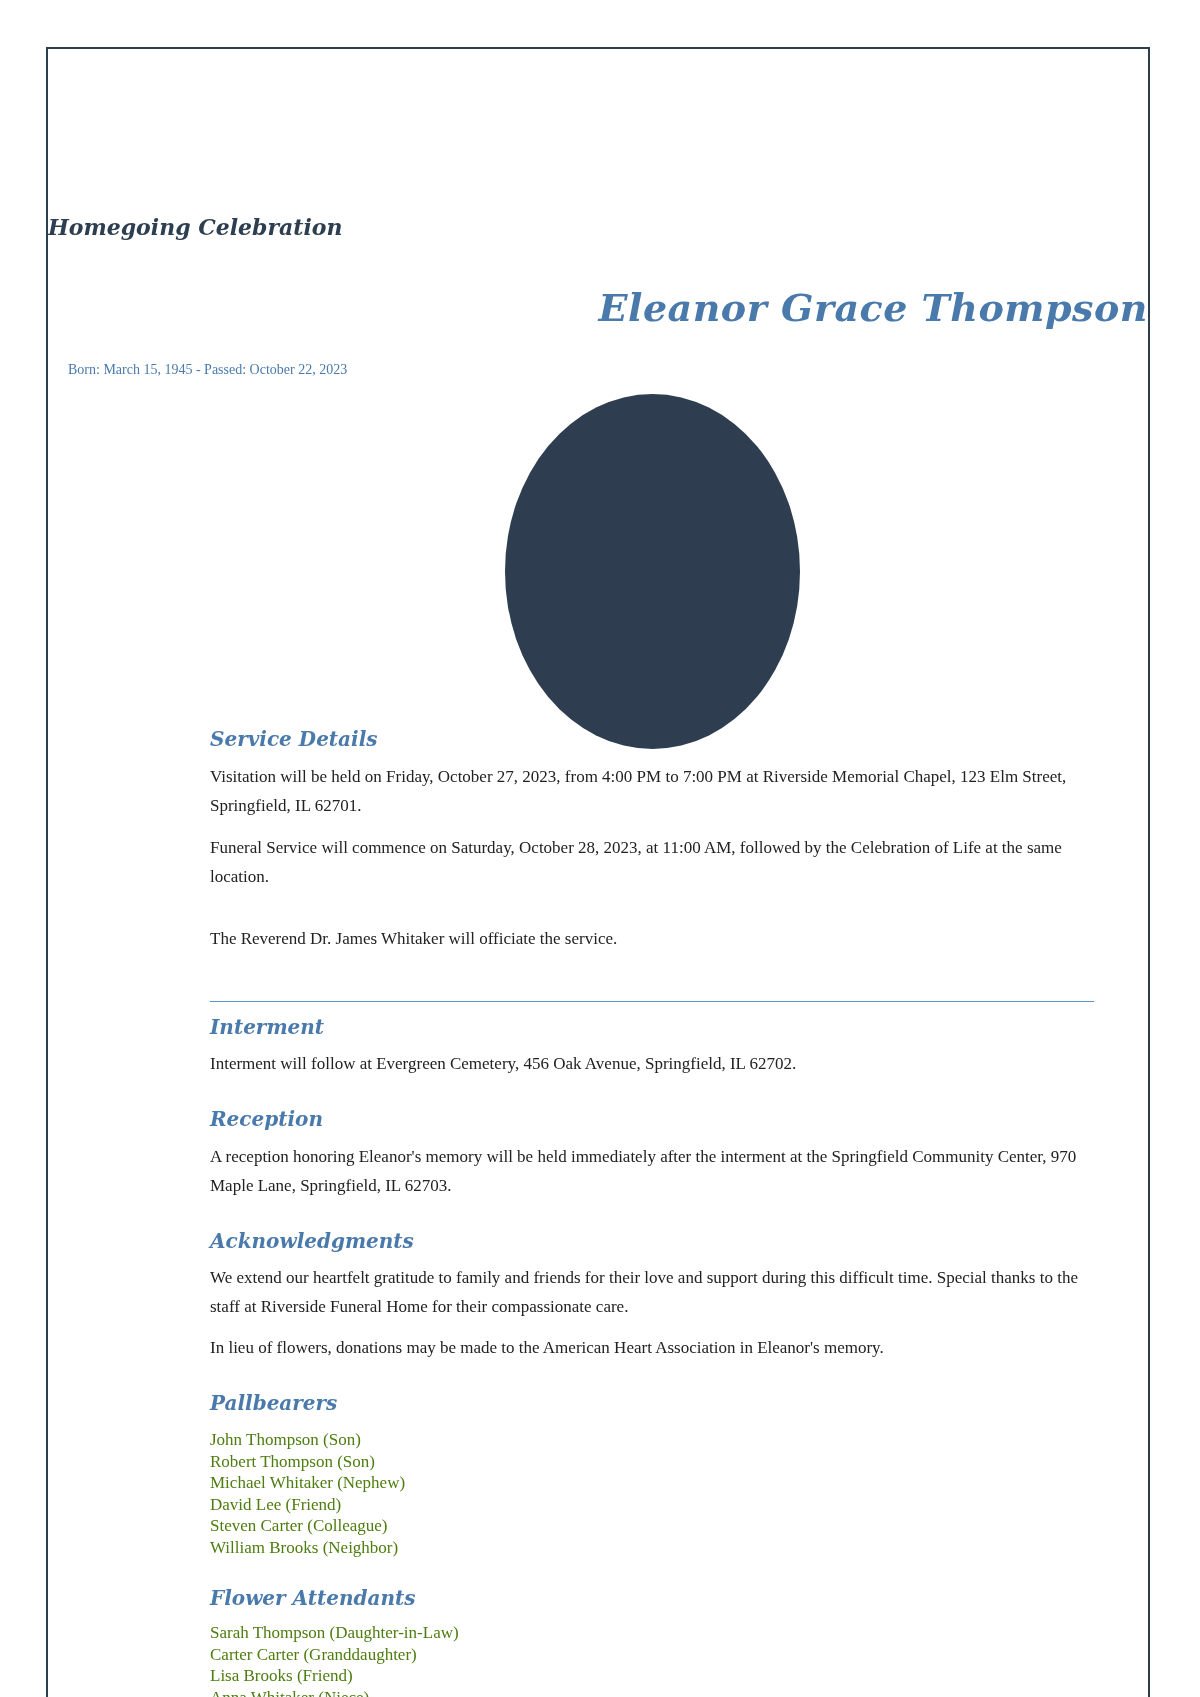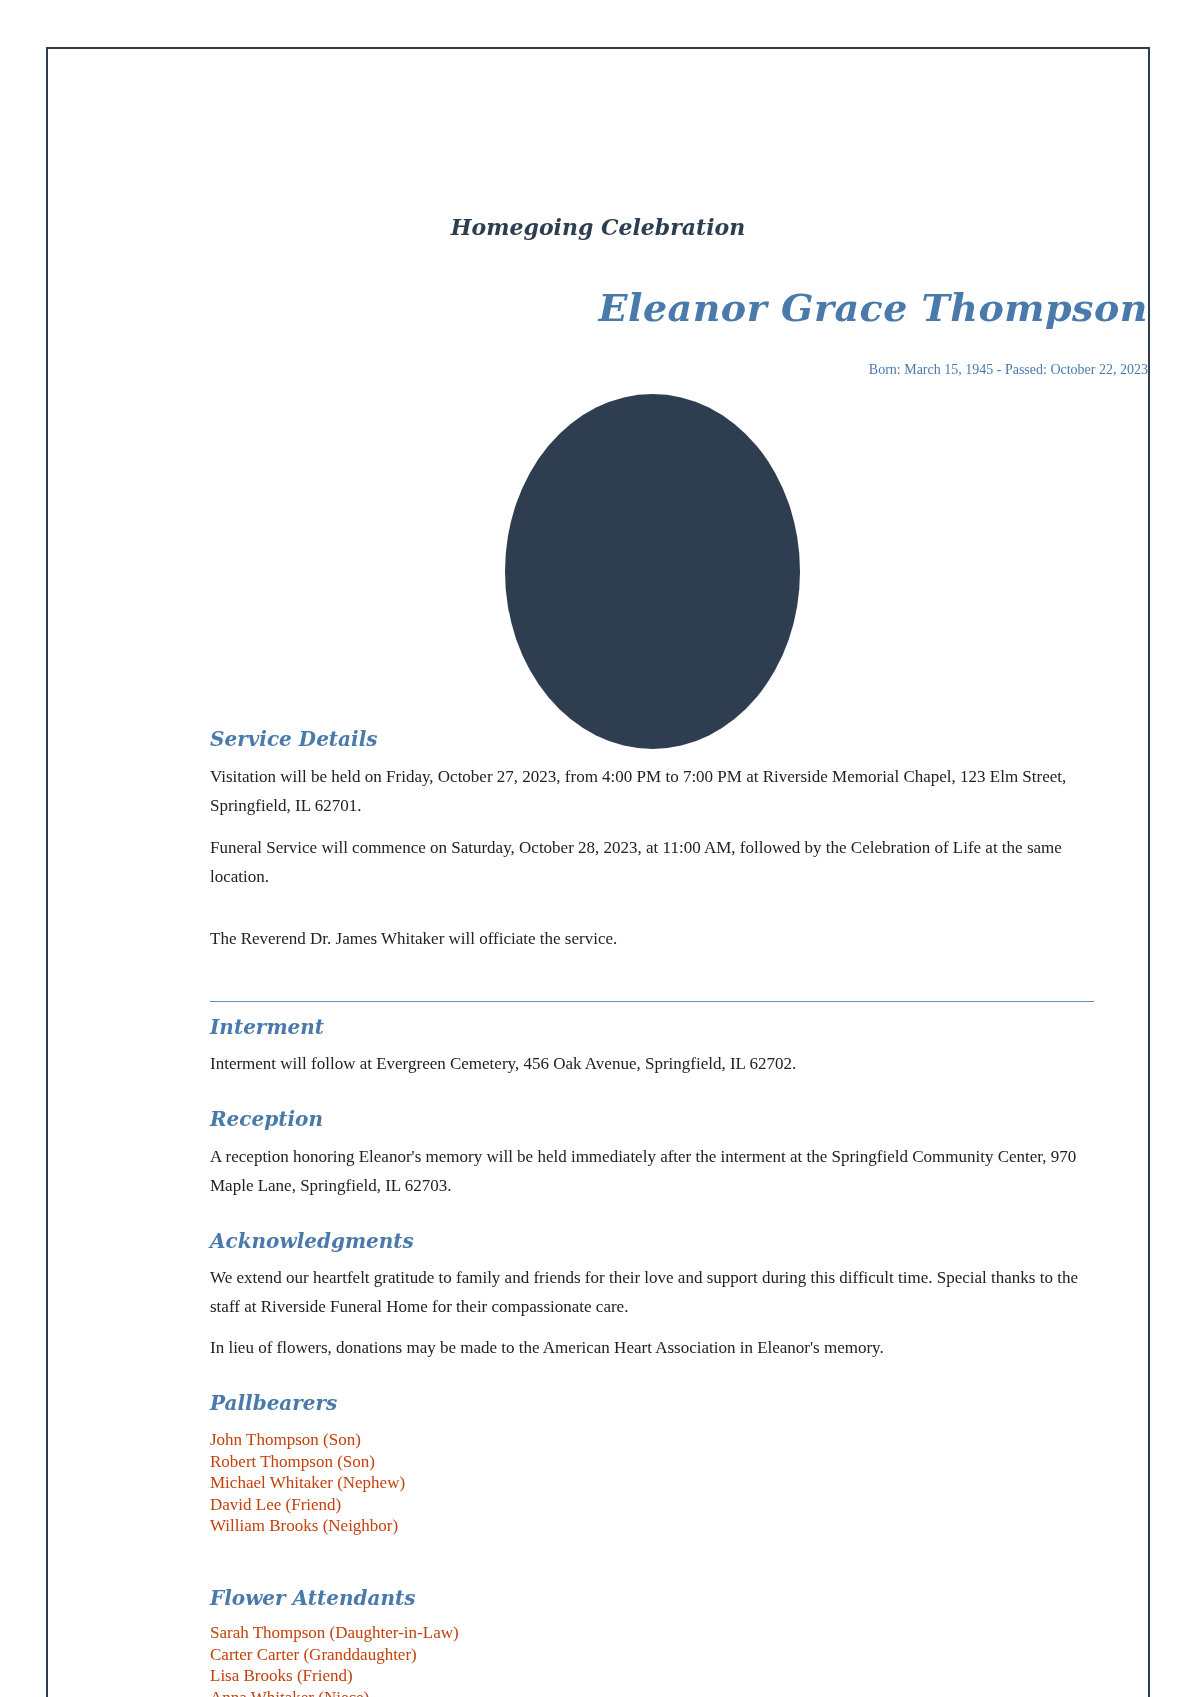--- a/index.html
+++ b/index.html
@@ -2,31 +2,31 @@
 <html><head>
 <meta charset="utf-8">
 <style>
   html, body { margin:0; padding:0; background:#ffffff; }
   body { width:1200px; height:1697px; position:relative; overflow:hidden;
          font-family:"Liberation Serif","DejaVu Serif",serif; color:#222; }
   .frame { position:absolute; left:46px; top:47px; width:1104px; height:1700px;
            border:2px solid #2c3e50; box-sizing:border-box; }
   .content { position:absolute; left:162px; top:0; width:884px; }
   .script { font-family:"DejaVu Serif","Liberation Serif",serif; font-style:italic; font-weight:bold; }
-  .pre-title { position:absolute; left:0; width:100%; top:165px; text-align:center;
+  .pre-title { position:absolute; left:0; width:100%; top:165px; text-align:left;
                font-size:22px; color:#2c3e50; }
   .name { position:absolute; left:0; width:100%; top:236px; text-align:right;
           font-size:38px; color:#4a7aab; letter-spacing:0.5px; }
-  .dates { position:absolute; left:0; width:100%; top:313px; text-align:right;
-           font-size:14px; color:#4a7aab; }
+  .dates { position:absolute; left:0; width:100%; top:313px; text-align:left;
+           font-size:14px; color:#4a7aab;padding-left:20px; }
   .portrait { position:absolute; left:457px; top:345px; width:295px; height:355px;
               border-radius:50%; background:#2e3e50; }
   .h { position:absolute; left:0; width:100%; font-size:20px; color:#4a7aab; }
   .p { position:absolute; left:0; width:100%; font-size:17px; line-height:29px; color:#222; }
-  .list { position:absolute; left:0; width:100%; font-size:17px; line-height:21.5px; color:#c2410c; }
+  .list { position:absolute; left:0; width:100%; font-size:17px; line-height:21.5px; color:#4d7c0f; }
   .rule { position:absolute; left:0; width:884px; top:952px; height:0; border-top:1.5px solid #5b94c9; }
 </style>
 </head>
 <body>
 
 <div class="frame">
   <div class="pre-title script">Homegoing Celebration</div>
   <div class="name script">Eleanor Grace Thompson</div>
   <div class="dates">Born: March 15, 1945 - Passed: October 22, 2023</div>
   <div class="portrait"></div>
@@ -48,20 +48,21 @@
     <div class="h script" style="top:1180px">Acknowledgments</div>
     <div class="p" style="top:1214px">We extend our heartfelt gratitude to family and friends for their love and support during this difficult time. Special thanks to the staff at Riverside Funeral Home for their compassionate care.</div>
     <div class="p" style="top:1284px">In lieu of flowers, donations may be made to the American Heart Association in Eleanor's memory.</div>
 
     <div class="h script" style="top:1342px">Pallbearers</div>
     <div class="list" style="top:1380px">
       <div>John Thompson (Son)</div>
       <div>Robert Thompson (Son)</div>
       <div>Michael Whitaker (Nephew)</div>
       <div>David Lee (Friend)</div>
+      <div>Steven Carter (Colleague)</div>
       <div>William Brooks (Neighbor)</div>
     </div>
 
     <div class="h script" style="top:1537px">Flower Attendants</div>
     <div class="list" style="top:1573px">
       <div>Sarah Thompson (Daughter-in-Law)</div>
       <div>Carter Carter (Granddaughter)</div>
       <div>Lisa Brooks (Friend)</div>
       <div>Anna Whitaker (Niece)</div>
     </div>

